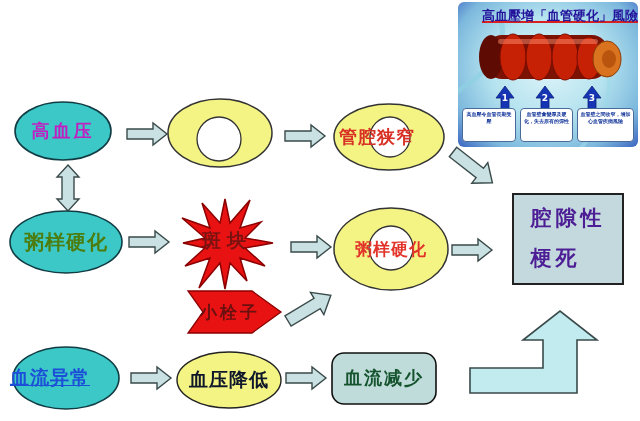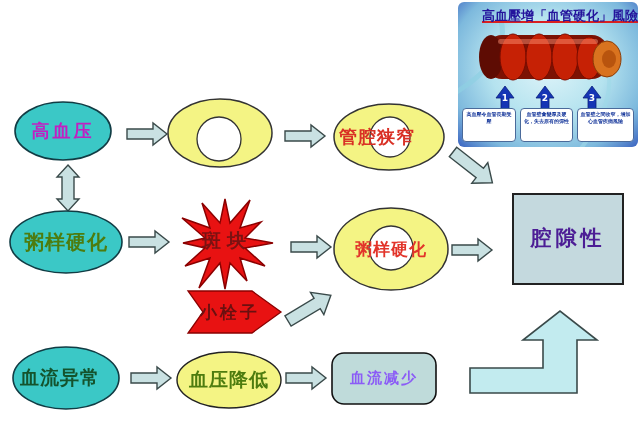--- a/index.html
+++ b/index.html
@@ -12,23 +12,23 @@
     position:absolute; transform:translate(-50%,-50%);
     font-weight:bold; white-space:nowrap; 
   }
   .lbl-hypertension   { left:63px;  top:131px; font-size:18px; letter-spacing:3px; color:#C21FC2; }
   .lbl-hyaline        { left:220px; top:134px; font-size:20px; letter-spacing:2px; color:#1a1a1a; }
   .lbl-stenosis       { left:377px; top:137px; font-size:18px; letter-spacing:1px; color:#D93025; }
   .lbl-athero         { left:66px;  top:242px; font-size:20px; letter-spacing:1px; color:#4d7c0f; }
   .lbl-plaque         { left:227px; top:241px; font-size:19px; letter-spacing:6px; color:#7A1212; }
   .lbl-embolus        { left:230px; top:312px; font-size:17px; letter-spacing:3px; color:#6B1010; }
   .lbl-occlusion      { left:391px; top:249px; font-size:17px; letter-spacing:1px; color:#E2342A; }
-  .lbl-abnormal       { left:60px;  top:378px; font-size:19px; letter-spacing:1px; color:#14532d; }
-  .lbl-bpdrop         { left:229px; top:380px; font-size:19px; letter-spacing:1px; color:#4d7c0f; }
-  .lbl-flowred        { left:384px; top:378px; font-size:15px; letter-spacing:2px; color:#8b5cf6; }
+  .lbl-abnormal       { left:50px;  top:378px; font-size:19px; letter-spacing:1px; color:#1d4ed8;text-decoration:underline; }
+  .lbl-bpdrop         { left:229px; top:380px; font-size:19px; letter-spacing:1px; color:#0f172a; }
+  .lbl-flowred        { left:384px; top:378px; font-size:18px; letter-spacing:2px; color:#14532d; }
   .lbl-lacunar {
     left:568px; top:239px; font-size:21px; letter-spacing:4px;
     color:#4c1d95; line-height:1.9;
   }
   
   .inset {
     position:absolute; left:458px; top:2px; width:180px; height:145px;
     border-radius:6px;
     background:radial-gradient(ellipse at 50% 45%, #dff4f9 0%, #b5e3ef 45%, #7db9dd 78%, #3a62c0 100%);
     overflow:hidden;
@@ -100,20 +100,21 @@
   <div class="label lbl-stenosis">管腔狭窄</div>
   <div class="label lbl-athero">粥样硬化</div>
   <div class="label lbl-plaque">斑块</div>
   <div class="label lbl-embolus">小栓子</div>
   <div class="label lbl-occlusion">粥样硬化</div>
   <div class="label lbl-abnormal">血流异常</div>
   <div class="label lbl-bpdrop">血压降低</div>
   <div class="label lbl-flowred">血流减少</div>
   <div class="label lbl-lacunar">
     <div>腔隙性</div>
+    <div>梗死</div>
   </div>
 
   <div class="inset">
     <svg width="180" height="145" viewBox="0 0 180 145">
 
       <path d="M -10,95 Q 60,55 40,10" fill="none" stroke="#8fd0e2" stroke-width="5" opacity="0.7"></path>
       <path d="M 120,150 Q 170,90 140,40" fill="none" stroke="#9fd8e8" stroke-width="4" opacity="0.6"></path>
 
       <g>
         <rect x="28" y="33" width="122" height="44" rx="16" fill="#7c1204"></rect>

